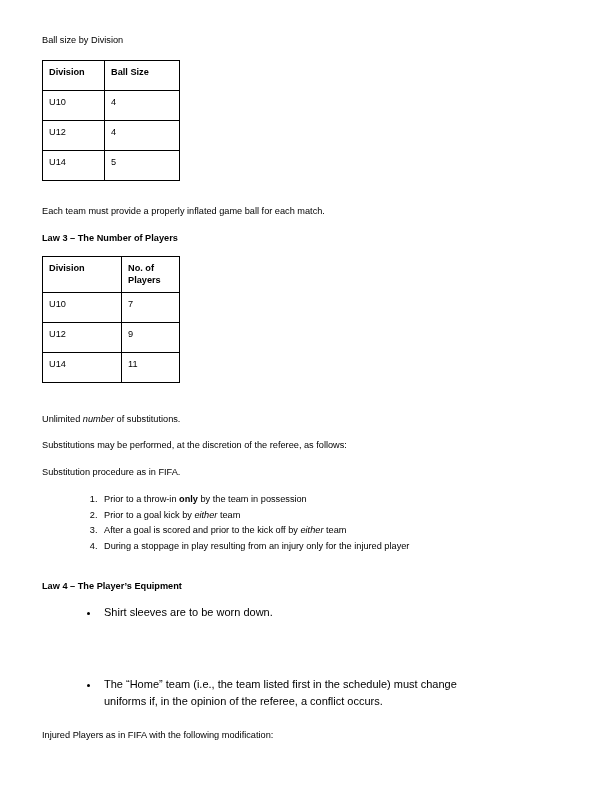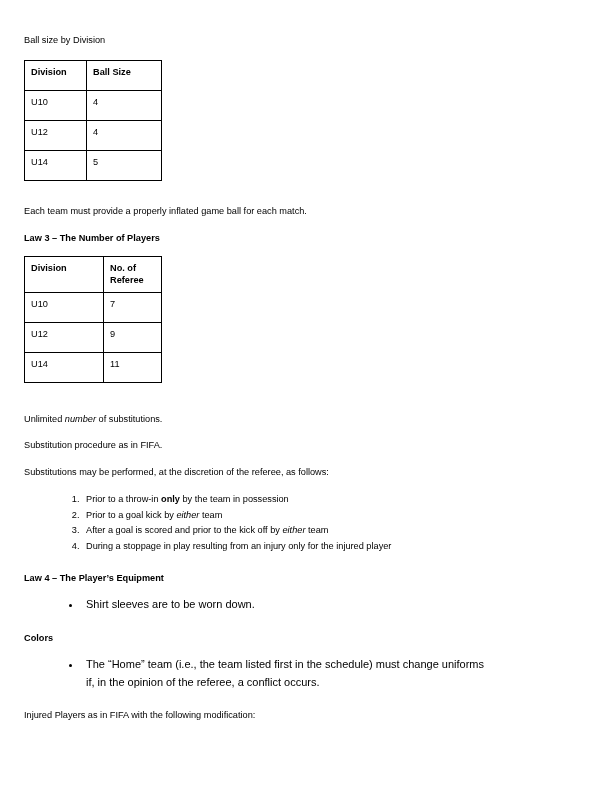--- a/index.html
+++ b/index.html
@@ -12,21 +12,21 @@
     height: 792px;
     font-family: "Liberation Sans", sans-serif;
     color: #000000;
     position: relative;
     overflow: hidden;
   }
   .page {
     box-sizing: border-box;
     width: 532px;
     height: 792px;
-    padding: 34px 40px 40px 24px;
+    padding: 34px 40px 40px 42px;
   }
   .para {
     font-size: 9.2px;
     line-height: 1.45;
     margin: 0 0 13px 0;
   }
   .heading {
     font-size: 9.2px;
     font-weight: bold;
     line-height: 1.45;
@@ -61,21 +61,21 @@
   table.t-ball col.c2 { width: 75px; }
   table.t-ball td, table.t-ball th { height: 19px; }
 
   
   table.t-players { width: 137px; }
   table.t-players col.c1 { width: 79px; }
   table.t-players col.c2 { width: 58px; }
   table.t-players td, table.t-players th { height: 19px; }
 
   ol.numbered {
-    margin: 0 0 12px 0;
+    margin: 0 0 20px 0;
     padding-left: 58px;
     font-size: 9.2px;
     line-height: 1.6;
   }
   ol.numbered li {
     padding-left: 4px;
     margin-bottom: 1px;
   }
   ul.bulleted {
     margin: 0 0 12px 0;
@@ -83,20 +83,21 @@
     font-size: 11px;
     line-height: 1.6;
     list-style-type: disc;
   }
   ul.bulleted li {
     padding-left: 4px;
     margin-bottom: 1px;
   }
   ul.bulleted li.wide {
     padding-right: 8px;
+    margin-top: 36px;
   }
   em { }
   strong { font-weight: bold; }
 </style>
 </head>
 <body>
 
 <div class="page">
 
   <p class="para">Ball size by Division</p>
@@ -136,21 +137,21 @@
   <p class="heading">Law 3 – The Number of Players</p>
 
   <table class="doc-table t-players">
     <colgroup>
         <col class="c1">
         <col class="c2">
       </colgroup>
     <thead>
       <tr>
         <th>Division</th>
-        <th>No. of Referee</th>
+        <th>No. of Players</th>
       </tr>
     </thead>
     <tbody>
       <tr>
         <td>U10</td>
         <td>7</td>
       </tr>
       <tr>
         <td>U12</td>
         <td>9</td>
@@ -163,42 +164,41 @@
   </table>
 
   <div class="spacer-lg"></div>
   <div class="spacer-md"></div>
 
 
   <p class="para">
     <span>Unlimited </span><em>number</em><span> of substitutions.</span>
   </p>
 
+  <p class="para">Substitutions may be performed, at the discretion of the referee, as follows:</p>
+
   <p class="para">Substitution procedure as in FIFA.</p>
-
-  <p class="para">Substitutions may be performed, at the discretion of the referee, as follows:</p>
 
   <ol class="numbered">
     <li><span>Prior to a throw-in </span><strong>only</strong><span> by the team in possession</span></li>
     <li><span>Prior to a goal kick by </span><em>either</em><span> team</span></li>
     <li><span>After a goal is scored and prior to the kick off by </span><em>either</em><span> team</span></li>
     <li><span>During a stoppage in play resulting from an injury only for the injured player</span></li>
   </ol>
 
   <div class="spacer-sm"></div>
 
   <p class="heading">Law 4 – The Player’s Equipment</p>
 
   <ul class="bulleted">
     <li>Shirt sleeves are to be worn down.</li>
   </ul>
 
   <div class="spacer-sm"></div>
 
-  <p class="heading">Colors</p>
 
   <ul class="bulleted">
     <li class="wide">The “Home” team (i.e., the team listed first in the schedule) must change uniforms if, in the opinion of the referee, a conflict occurs.</li>
   </ul>
 
   <div class="spacer-sm"></div>
 
 
   <p class="para">Injured Players as in FIFA with the following modification:</p>
 

